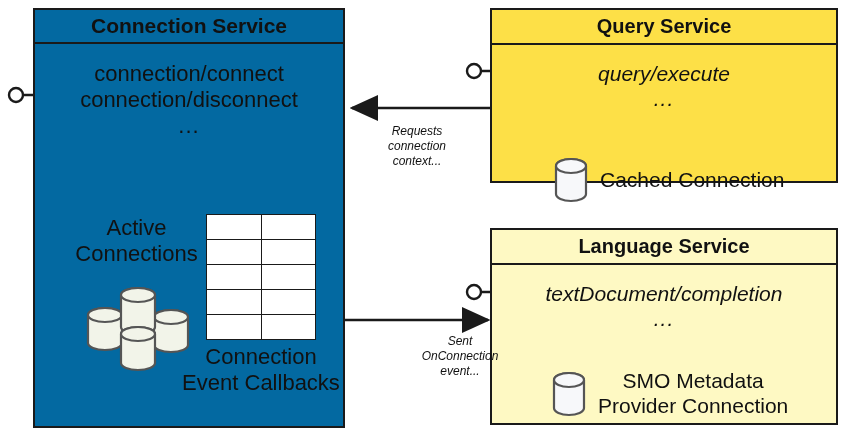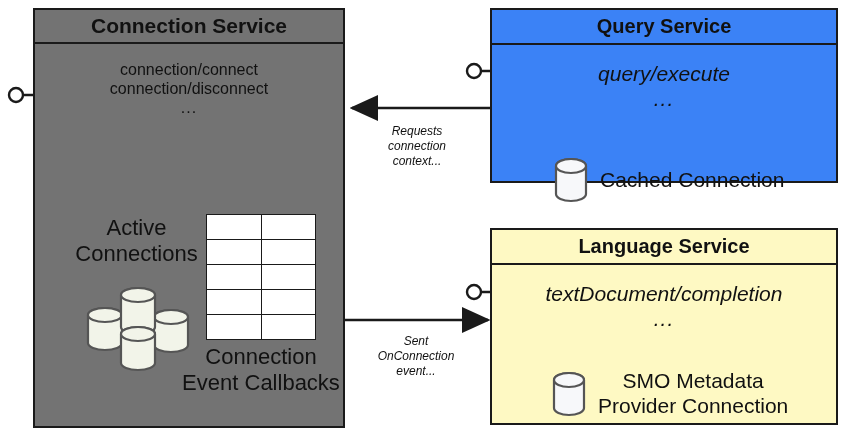--- a/index.html
+++ b/index.html
@@ -30,28 +30,28 @@
   .component-box {
     position: absolute;
     box-sizing: border-box;
     border: 2px solid #1a1a1a;
   }
   #connection-service-box {
     left: 33px;
     top: 8px;
     width: 312px;
     height: 420px;
-    background: #737373;
+    background: #0369a1;
   }
   #query-service-box {
     left: 490px;
     top: 8px;
     width: 348px;
     height: 175px;
-    background: #3b82f6;
+    background: #fde047;
   }
   #language-service-box {
     left: 490px;
     top: 228px;
     width: 348px;
     height: 197px;
     background: #fef9c3;
   }
 
   .box-header {
@@ -80,21 +80,21 @@
     width: 100%;
   }
 
   
   .op-list {
     text-align: center;
     color: #111111;
     line-height: 1.18;
   }
   #connection-service-box .op-list {
-    font-size: 16px;
+    font-size: 22px;
     padding-top: 17px;
   }
   #query-service-box .op-list,
   #language-service-box .op-list {
     font-size: 21px;
     padding-top: 17px;
     font-style: italic;
   }
   .op-line { display: block; white-space: nowrap; }
   .ellipsis-line { display: block; letter-spacing: 1px; }
@@ -180,20 +180,21 @@
   }
   #requests-connection-label {
     left: 352px;
     top: 124px;
     width: 130px;
   }
   #sent-onconnection-label {
     left: 346px;
     top: 334px;
     width: 140px;
+    padding-left: 44px;
   }
   .edge-label span { display: block; }
 </style>
 </head>
 <body>
 
 <div id="diagram-root">
 
   <svg class="svg-layer" viewBox="0 0 846 436">
     <defs>

